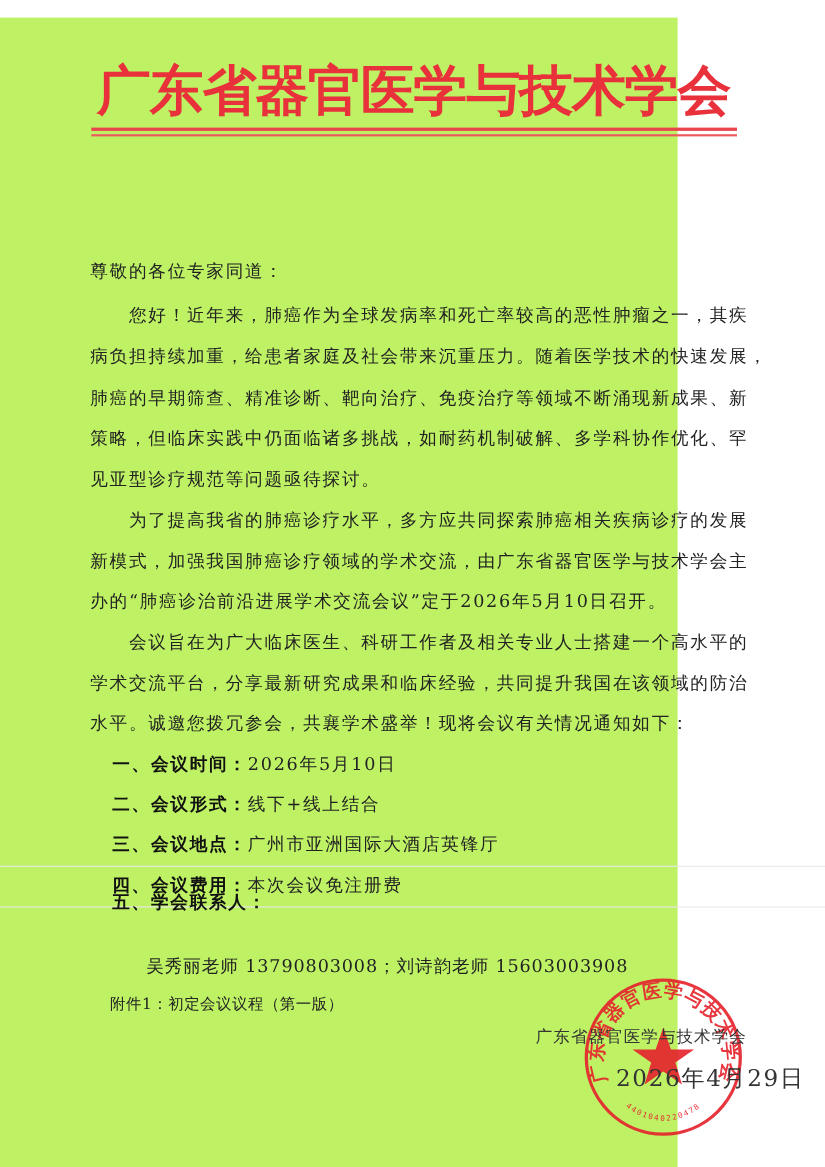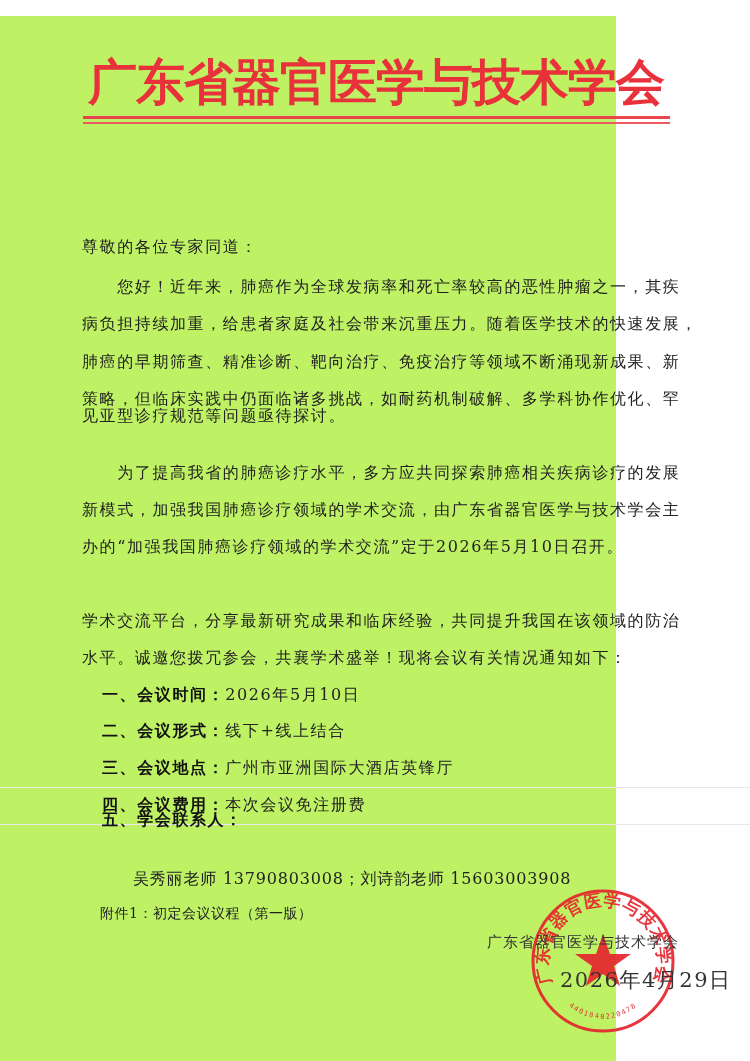--- a/index.html
+++ b/index.html
@@ -124,26 +124,27 @@
   <div class="rule-thick"></div>
   <div class="rule-thin"></div>
 
 
   <div class="text-line" style="left:82px; top:220px;">尊敬的各位专家同道：</div>
 
   <div class="text-line" style="left:82px; top:260px;">　　您好！近年来，肺癌作为全球发病率和死亡率较高的恶性肿瘤之一，其疾</div>
   <div class="text-line" style="left:82px; top:297px;">病负担持续加重，给患者家庭及社会带来沉重压力。随着医学技术的快速发展，</div>
   <div class="text-line" style="left:82px; top:335px;text-align:center;">肺癌的早期筛查、精准诊断、靶向治疗、免疫治疗等领域不断涌现新成果、新</div>
   <div class="text-line" style="left:82px; top:372px;">策略，但临床实践中仍面临诸多挑战，如耐药机制破解、多学科协作优化、罕</div>
-  <div class="text-line" style="left:82px; top:389px;">见亚型诊疗规范等问题亟待探讨。</div>
+  <div class="text-line" style="left:82px; top:409px;">见亚型诊疗规范等问题亟待探讨。</div>
 
   <div class="text-line" style="left:82px; top:446px;">　　为了提高我省的肺癌诊疗水平，多方应共同探索肺癌相关疾病诊疗的发展</div>
   <div class="text-line" style="left:82px; top:483px;">新模式，加强我国肺癌诊疗领域的学术交流，由广东省器官医学与技术学会主</div>
-  <div class="text-line" style="left:82px; top:520px;">办的“加强我国肺癌诊疗领域的学术交流”定于2026年5月10日召开。</div>
+  <div class="text-line" style="left:82px; top:520px;">办的“肺癌诊治前沿进展学术交流会议”定于2026年5月10日召开。</div>
 
+  <div class="text-line" style="left:82px; top:557px;">　　会议旨在为广大临床医生、科研工作者及相关专业人士搭建一个高水平的</div>
   <div class="text-line" style="left:82px; top:594px;">学术交流平台，分享最新研究成果和临床经验，共同提升我国在该领域的防治</div>
   <div class="text-line" style="left:82px; top:631px;">水平。诚邀您拨冗参会，共襄学术盛举！现将会议有关情况通知如下：</div>
 
   <div class="text-line" style="left:102px; top:668px;text-align:center;">
     <span class="bold">一、会议时间：</span><span>2026年5月10日</span>
   </div>
   <div class="text-line" style="left:102px; top:704px;">
     <span class="bold">二、会议形式：</span><span>线下+线上结合</span>
   </div>
   <div class="text-line" style="left:102px; top:741px;">

